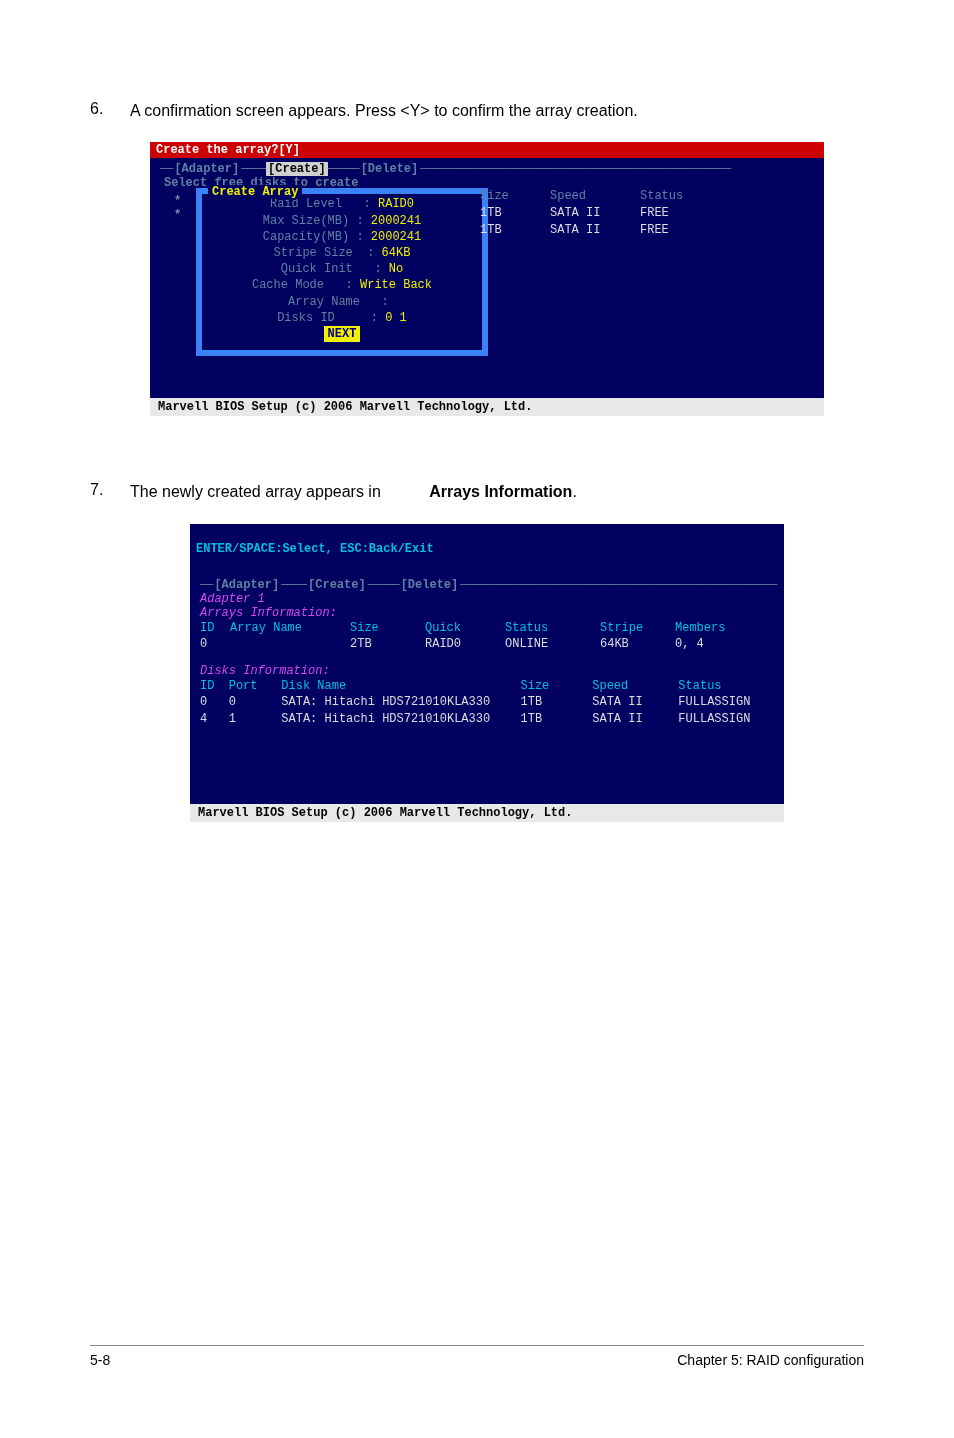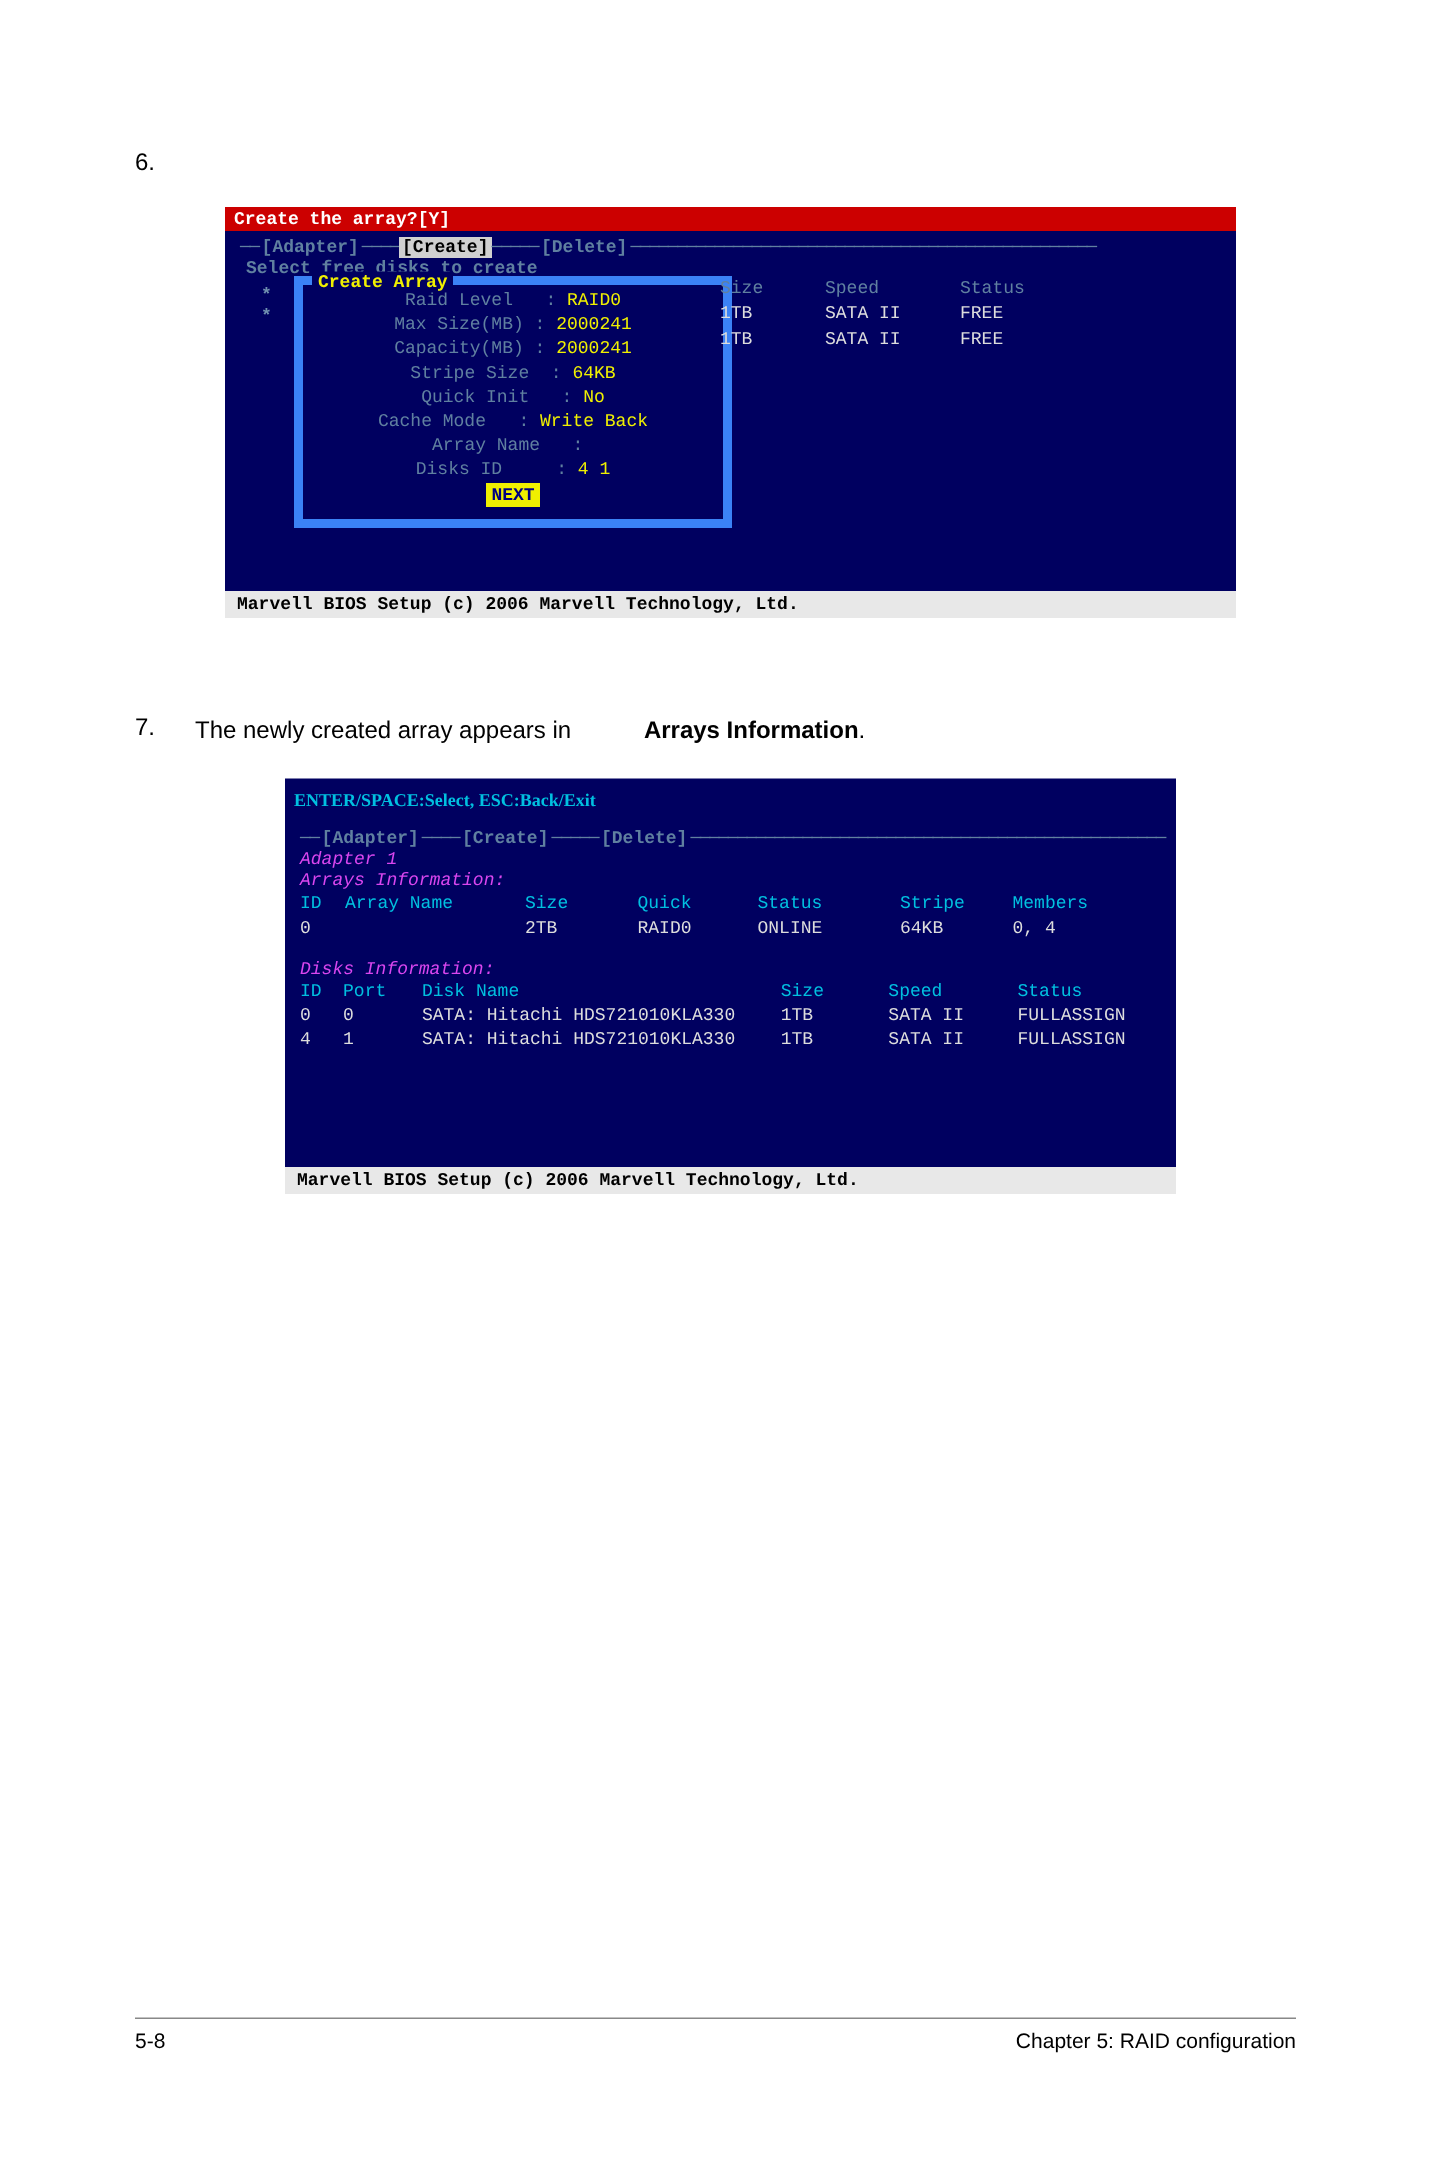--- a/index.html
+++ b/index.html
@@ -145,23 +145,23 @@
   }
   
   .bios-outer2 {
     margin-left: 100px;
     margin-right: 80px;
     margin-bottom: 60px;
   }
   .hint-bar {
     background: #000060;
     color: #00c0e0;
-    font-family: Liberation Serif, serif;
+    font-family: Liberation Mono, monospace;
     font-size: 12px;
-    padding: 7px 6px;
+    padding: 18px 6px;
     font-weight: bold;
   }
   .panel2-top {
     display: flex;
     font-weight: bold;
   }
   .panel2-top .tab-label { color: #6080a0; }
   .adapter-line { color: #d946ef; font-style: italic; }
   .arrays-row, .disks-row {
     display: flex;
@@ -195,20 +195,21 @@
     color: #000;
   }
 </style>
 </head>
 <body>
 
 <div class="page">
 
   <div class="instruction">
     <div class="step-num">6.</div>
+    <div class="step-text">A confirmation screen appears. Press &lt;Y&gt; to confirm the array creation.</div>
   </div>
 
   <div class="bios-outer">
     <div class="bios-header bios-header-full">Create the array?[Y]</div>
     <div class="bios-panel">
 
       <div class="tab-line">
         <span class="dash-seg">──</span>
         <span class="tab-label">[Adapter]</span>
         <span class="dash-seg">────</span>
@@ -226,21 +227,21 @@
       <div class="create-array-box">
         <span class="create-array-title">Create Array</span>
 
         <div class="field-row"><span class="field-label">Raid Level   </span><span class="field-label">: </span><span class="field-value">RAID0</span></div>
         <div class="field-row"><span class="field-label">Max Size(MB) </span><span class="field-label">: </span><span class="field-value">2000241</span></div>
         <div class="field-row"><span class="field-label">Capacity(MB) </span><span class="field-label">: </span><span class="field-value">2000241</span></div>
         <div class="field-row"><span class="field-label">Stripe Size  </span><span class="field-label">: </span><span class="field-value">64KB</span></div>
         <div class="field-row"><span class="field-label">Quick Init   </span><span class="field-label">: </span><span class="field-value">No</span></div>
         <div class="field-row"><span class="field-label">Cache Mode   </span><span class="field-label">: </span><span class="field-value">Write Back</span></div>
         <div class="field-row"><span class="field-label">Array Name   </span><span class="field-label">: </span><span class="field-value"></span></div>
-        <div class="field-row"><span class="field-label">Disks ID     </span><span class="field-label">: </span><span class="field-value">4 1</span></div>
+        <div class="field-row"><span class="field-label">Disks ID     </span><span class="field-label">: </span><span class="field-value">0 1</span></div>
         <div class="field-row"><span class="next-btn">NEXT</span></div>
       </div>
 
       <div class="disk-table">
         <div class="disk-table-row hdr">
           <span class="dcol-size">Size</span>
           <span class="dcol-speed">Speed</span>
           <span class="dcol-status">Status</span>
         </div>
         <div class="disk-table-row">

